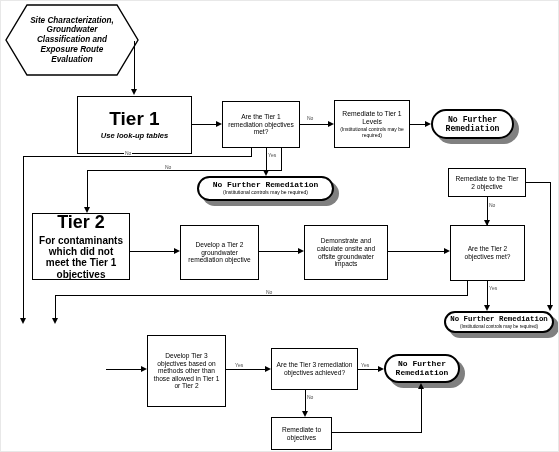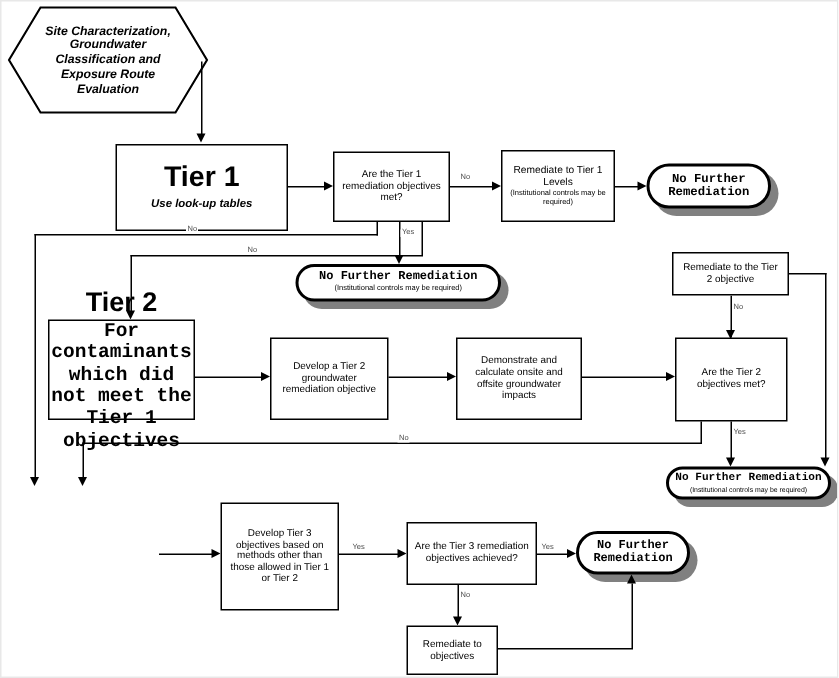--- a/index.html
+++ b/index.html
@@ -103,21 +103,21 @@
   <div class="arw arw-d" style="left:18.5px;top:317px;"></div>
 
   <div class="ln vl" style="left:280px;top:147px;height:22px;"></div>
   <div class="ln hl" style="left:86px;top:169px;width:195px;"></div>
   <div class="ln vl" style="left:86px;top:169px;height:38px;"></div>
   <div class="arw arw-d" style="left:82.5px;top:206px;"></div>
   <div class="elbl" style="left:163px;top:164px;">No</div>
 
   <div class="node rect" style="left:31px;top:212px;width:98px;height:67px;padding:0 4px;">
     <div class="title-big" style="font-size:18px;">Tier 2</div>
-    <div class="sub" style="font-size:13px;margin-top:3px;font-family:Liberation Mono, monospace;">For contaminants which did not meet the Tier 1 objectives</div>
+    <div class="sub" style="font-size:10px;margin-top:3px;">For contaminants which did not meet the Tier 1 objectives</div>
   </div>
 
   <div class="ln hl" style="left:129px;top:250px;width:45px;"></div>
   <div class="arw arw-r" style="left:173px;top:247px;"></div>
 
   <div class="node rect" style="left:179px;top:224px;width:79px;height:55px;padding:0 4px;">
     <div class="plain" style="font-size:6.6px;">Develop a Tier 2 groundwater remediation objective</div>
   </div>
 
   <div class="ln hl" style="left:258px;top:250px;width:40px;"></div>

